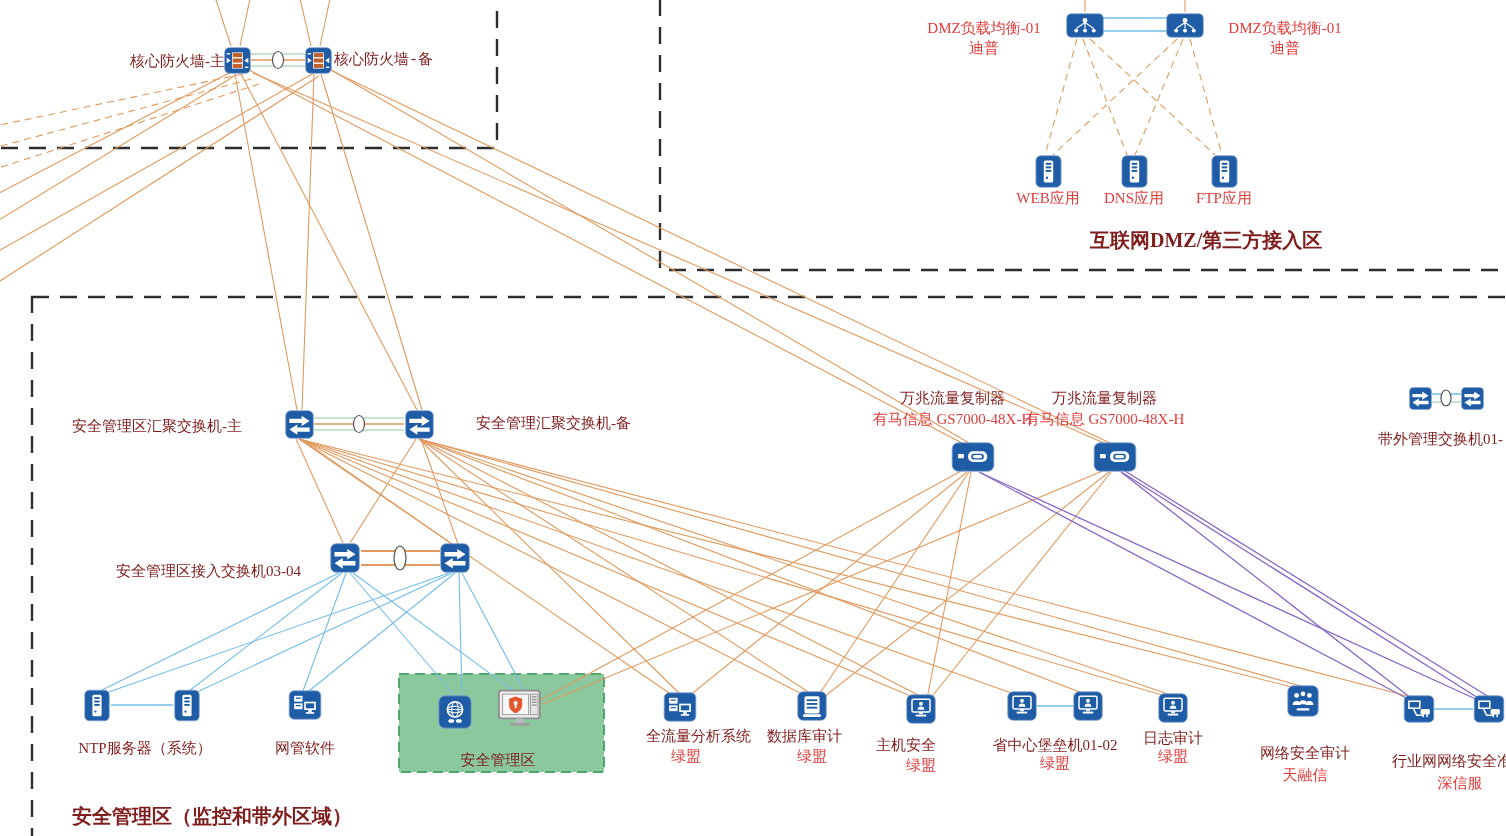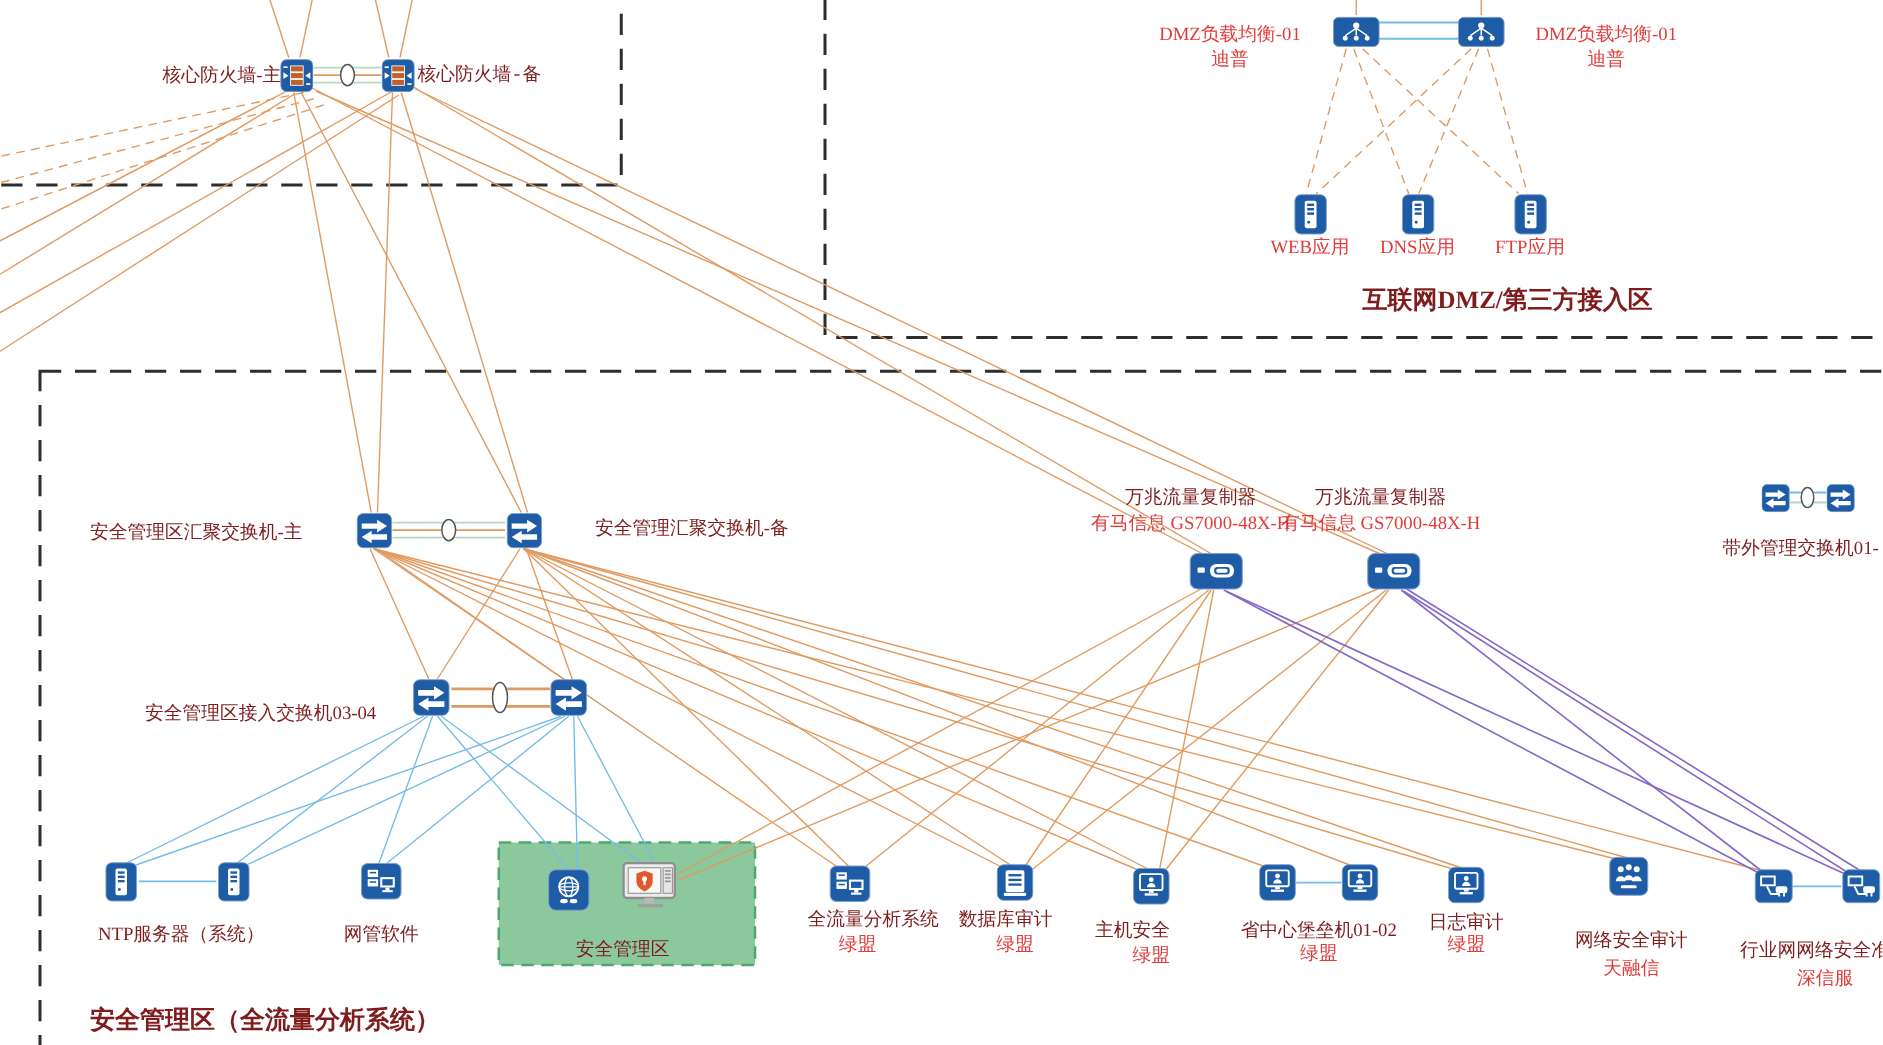--- a/index.html
+++ b/index.html
@@ -340,15 +340,15 @@
       <div class="lbl" style="left: 876px; top: 736px; width: 90px; ">主机安全</div>
       <div class="lbl red" style="left: 876px; top: 756px; width: 90px; text-align: center;">绿盟</div>
       <div class="lbl" style="left: 978px; top: 736px; width: 154px; text-align: center;">省中心堡垒机01-02</div>
       <div class="lbl red" style="left: 978px; top: 754px; width: 154px; text-align: center;">绿盟</div>
       <div class="lbl" style="left: 1128px; top: 729px; width: 90px; text-align: center;">日志审计</div>
       <div class="lbl red" style="left: 1128px; top: 747px; width: 90px; text-align: center;">绿盟</div>
       <div class="lbl" style="left: 1252px; top: 744px; width: 106px; text-align: center;">网络安全审计</div>
       <div class="lbl red" style="left: 1252px; top: 766px; width: 106px; text-align: center;">天融信</div>
       <div class="lbl" style="left: 1392px; top: 752px; width: 130px; text-align: left;">行业网网络安全准</div>
       <div class="lbl red" style="left: 1420px; top: 774px; width: 80px; text-align: center;">深信服</div>
-      <div class="lbl bold" style="left: 72px; top: 804px; width: 280px; text-align: left;">安全管理区（全流量分析系统）</div>
+      <div class="lbl bold" style="left: 72px; top: 804px; width: 280px; text-align: left;">安全管理区（监控和带外区域）</div>
     </div>
 </div>
 
 </body></html>

